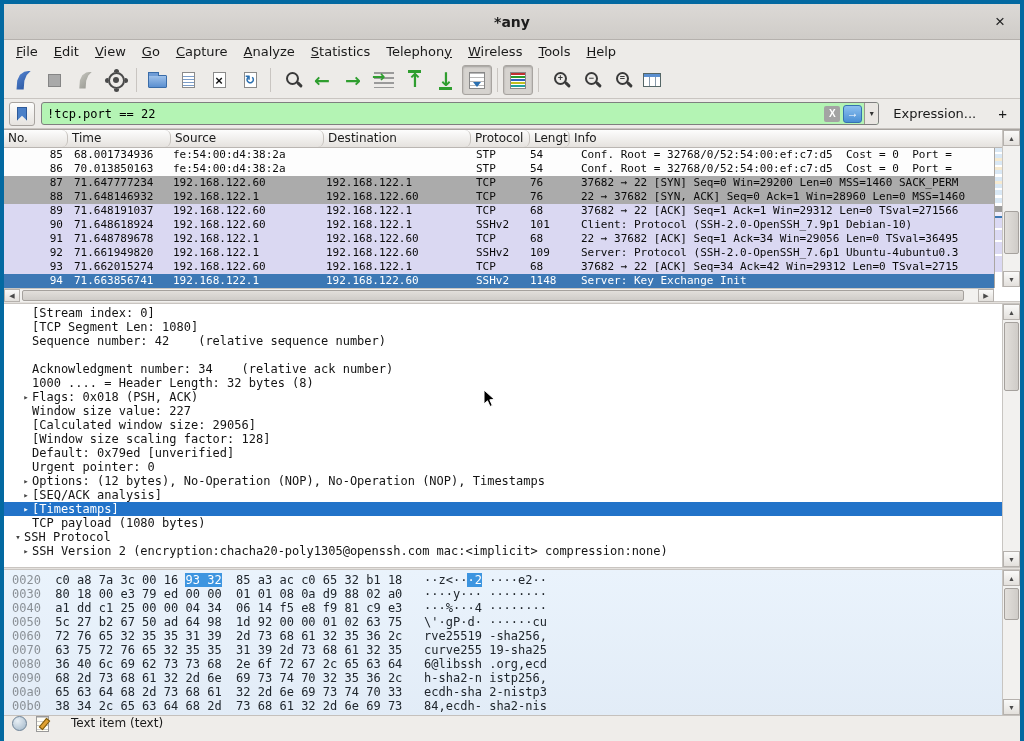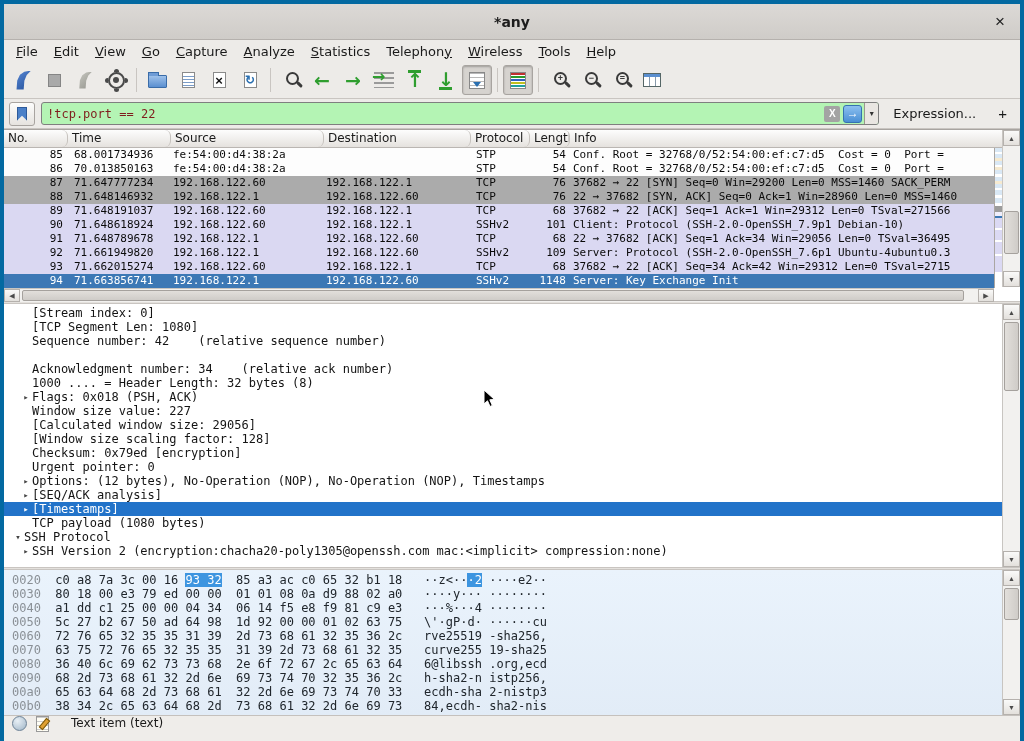--- a/index.html
+++ b/index.html
@@ -82,21 +82,21 @@
   .filterbar { height:30px; background:#edebe8; border-bottom:1px solid #c9c5c1;
                display:flex; align-items:center; padding:0 5px; gap:6px; flex:0 0 auto; }
   .bookmark-btn { width:26px; height:24px; background:linear-gradient(#fdfdfc,#e6e3df);
                border:1px solid #a8a4a0; border-radius:3px; display:flex;
                align-items:center; justify-content:center; }
   .bookmark-icon { width:10px; height:14px; background:#4a80c8; border:1px solid #2d5a9a;
                clip-path:polygon(0 0,100% 0,100% 100%,50% 66%,0 100%); }
   .filter-field { flex:1; height:23px; background:#b4f4b4; border:1px solid #7f7f7f;
                border-radius:3px; display:flex; align-items:center; padding-left:5px; overflow:hidden; }
   .filter-input { flex:1; background:transparent; border:none; outline:none;
-               font-family:"DejaVu Sans Mono",monospace; font-size:12px; color:#7f1d1d; }
+               font-family:"DejaVu Sans Mono",monospace; font-size:12px; color:#000000; }
   .filter-clear { width:16px; height:16px; background:#a3a3a3; border:none; border-radius:2px;
                color:#fff; font-size:10px; font-weight:bold; line-height:15px; margin-right:3px; }
   .filter-apply { width:19px; height:18px; background:linear-gradient(#8cc0f0,#4a8fd4);
                border:1px solid #3572b0; border-radius:3px; color:#fff; font-weight:bold;
                font-size:12px; line-height:15px; margin-right:2px; }
   .filter-caret { width:14px; height:23px; background:#e9e6e2; border:none;
                border-left:1px solid #9a968f; font-size:7px; color:#333; }
   .expr-btn { background:none; border:none; font-size:13px; color:#1a1a1a;
                padding:0 8px; font-family:inherit; }
   .addf-btn { background:none; border:none; font-size:15px; color:#1a1a1a; padding:0 8px; }
@@ -116,22 +116,22 @@
   .row-white { background:#fdfdfd; }
   .row-gray { background:#ababab; }
   .row-lavender { background:#dad8f2; }
   .row-selected { background:#3c78b5; color:#ffffff; }
   .c { overflow:hidden; flex:0 0 auto; }
   .c-no { width:64px; text-align:right; padding-right:5px; }
   .c-time { width:103px; padding-left:6px; }
   .c-src { width:153px; padding-left:2px; }
   .c-dst { width:147px; padding-left:2px; }
   .c-proto { width:59px; padding-left:5px; }
-  .c-len { width:40px; text-align:right; padding-right:4px; }
-  .c-info { flex:1 1 auto; padding-left:3px; }
+  .c-len { width:40px; text-align:left; padding-right:4px; }
+  .c-info { flex:1 1 auto; padding-left:3px;margin-left:8px; }
   .h-no{width:64px;} .h-time{width:103px;} .h-src{width:153px;} .h-dst{width:147px;}
   .h-proto{width:59px;} .h-len{width:40px;}
   .minimap { width:16px; border-left:1px solid #aaa6a2; background:#fff; overflow:hidden; }
   .stripe { width:100%; }
 
   
   .vscroll { position:absolute; right:0; width:18px; background:#f2f1ef;
              border-left:1px solid #c8c5c1; display:flex; flex-direction:column; }
   .sb-btn { height:16px; width:100%; background:linear-gradient(#fafaf9,#e3e0dc);
             border:1px solid #b5b1ad; font-size:7px; color:#4a4a4a; line-height:13px;
@@ -382,21 +382,21 @@
         <div class="dl lv2"><span class="exp"> </span><span>[Stream index: 0]</span></div>
         <div class="dl lv2"><span class="exp"> </span><span>[TCP Segment Len: 1080]</span></div>
         <div class="dl lv2"><span class="exp"> </span><span>Sequence number: 42    (relative sequence number)</span></div>
         <div class="dl lv2"><span class="exp"> </span></div>
         <div class="dl lv2"><span class="exp"> </span><span>Acknowledgment number: 34    (relative ack number)</span></div>
         <div class="dl lv2"><span class="exp"> </span><span>1000 .... = Header Length: 32 bytes (8)</span></div>
         <div class="dl lv2"><span class="exp">▸</span><span>Flags: 0x018 (PSH, ACK)</span></div>
         <div class="dl lv2"><span class="exp"> </span><span>Window size value: 227</span></div>
         <div class="dl lv2"><span class="exp"> </span><span>[Calculated window size: 29056]</span></div>
         <div class="dl lv2"><span class="exp"> </span><span>[Window size scaling factor: 128]</span></div>
-        <div class="dl lv2"><span class="exp"> </span><span>Checksum: 0x79ed [encryption]</span></div>
+        <div class="dl lv2"><span class="exp"> </span><span>Default: 0x79ed [unverified]</span></div>
         <div class="dl lv2"><span class="exp"> </span><span>Urgent pointer: 0</span></div>
         <div class="dl lv2"><span class="exp">▸</span><span>Options: (12 bytes), No-Operation (NOP), No-Operation (NOP), Timestamps</span></div>
         <div class="dl lv2"><span class="exp">▸</span><span>[SEQ/ACK analysis]</span></div>
         <div class="dl lv2 sel"><span class="exp">▸</span><span>[Timestamps]</span></div>
         <div class="dl lv2"><span class="exp"> </span><span>TCP payload (1080 bytes)</span></div>
         <div class="dl lv1"><span class="exp">▾</span><span>SSH Protocol</span></div>
         <div class="dl lv2"><span class="exp">▸</span><span>SSH Version 2 (encryption:chacha20-poly1305@openssh.com mac:&lt;implicit&gt; compression:none)</span></div>
       </div>
     <div class="vscroll" style="top:0; bottom:0;">
       <button class="sb-btn">▲</button>

